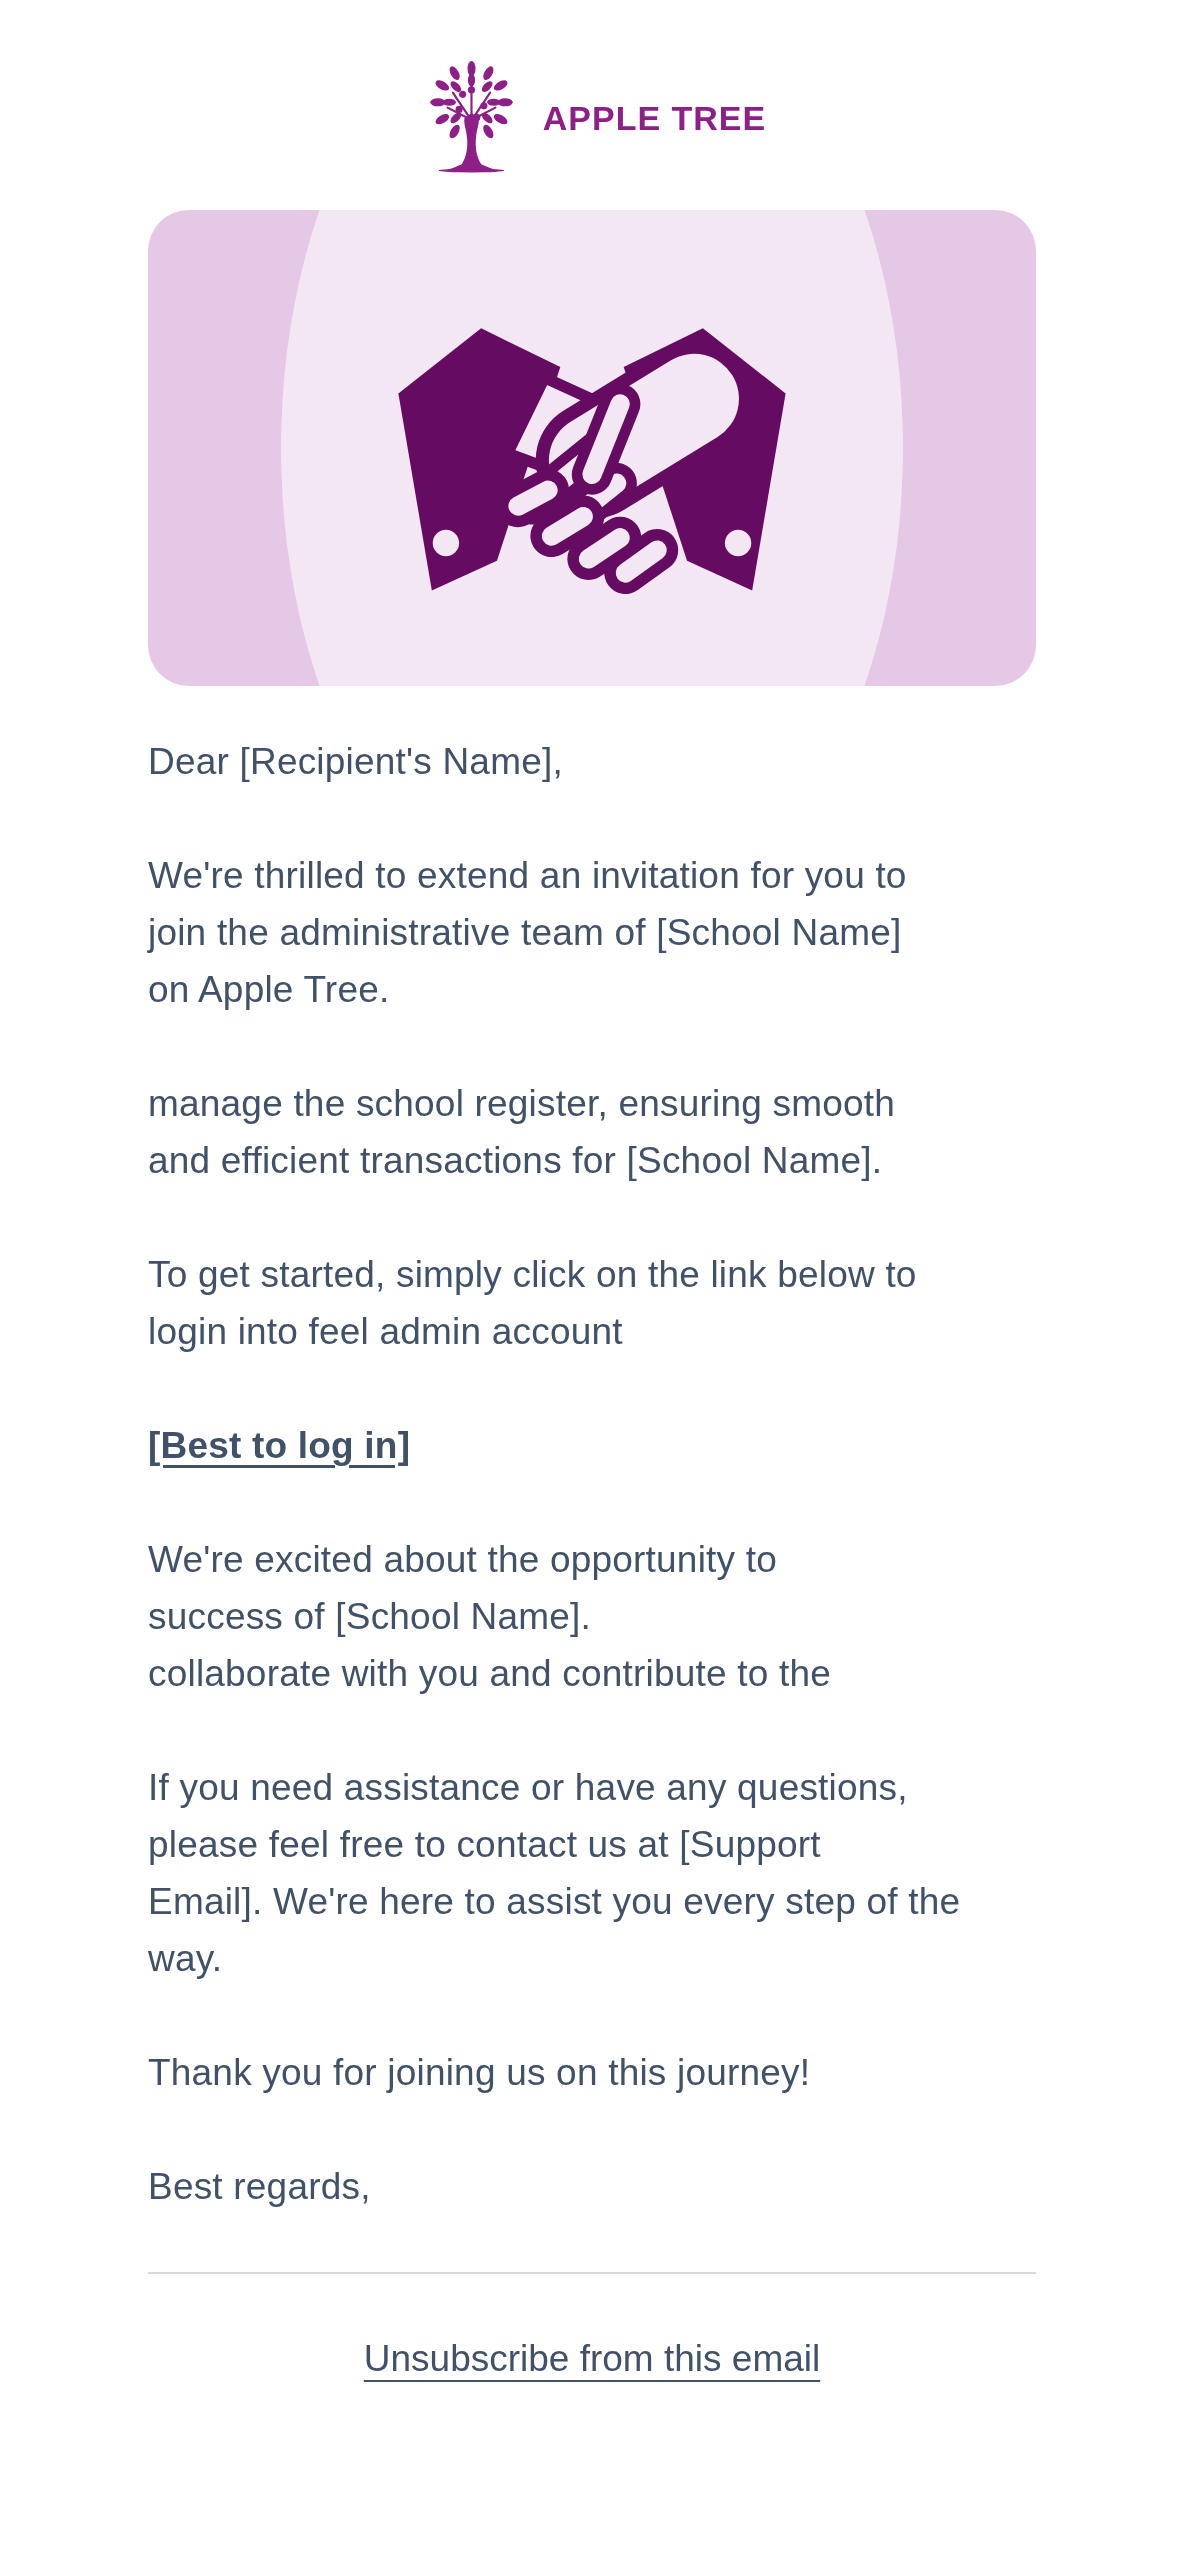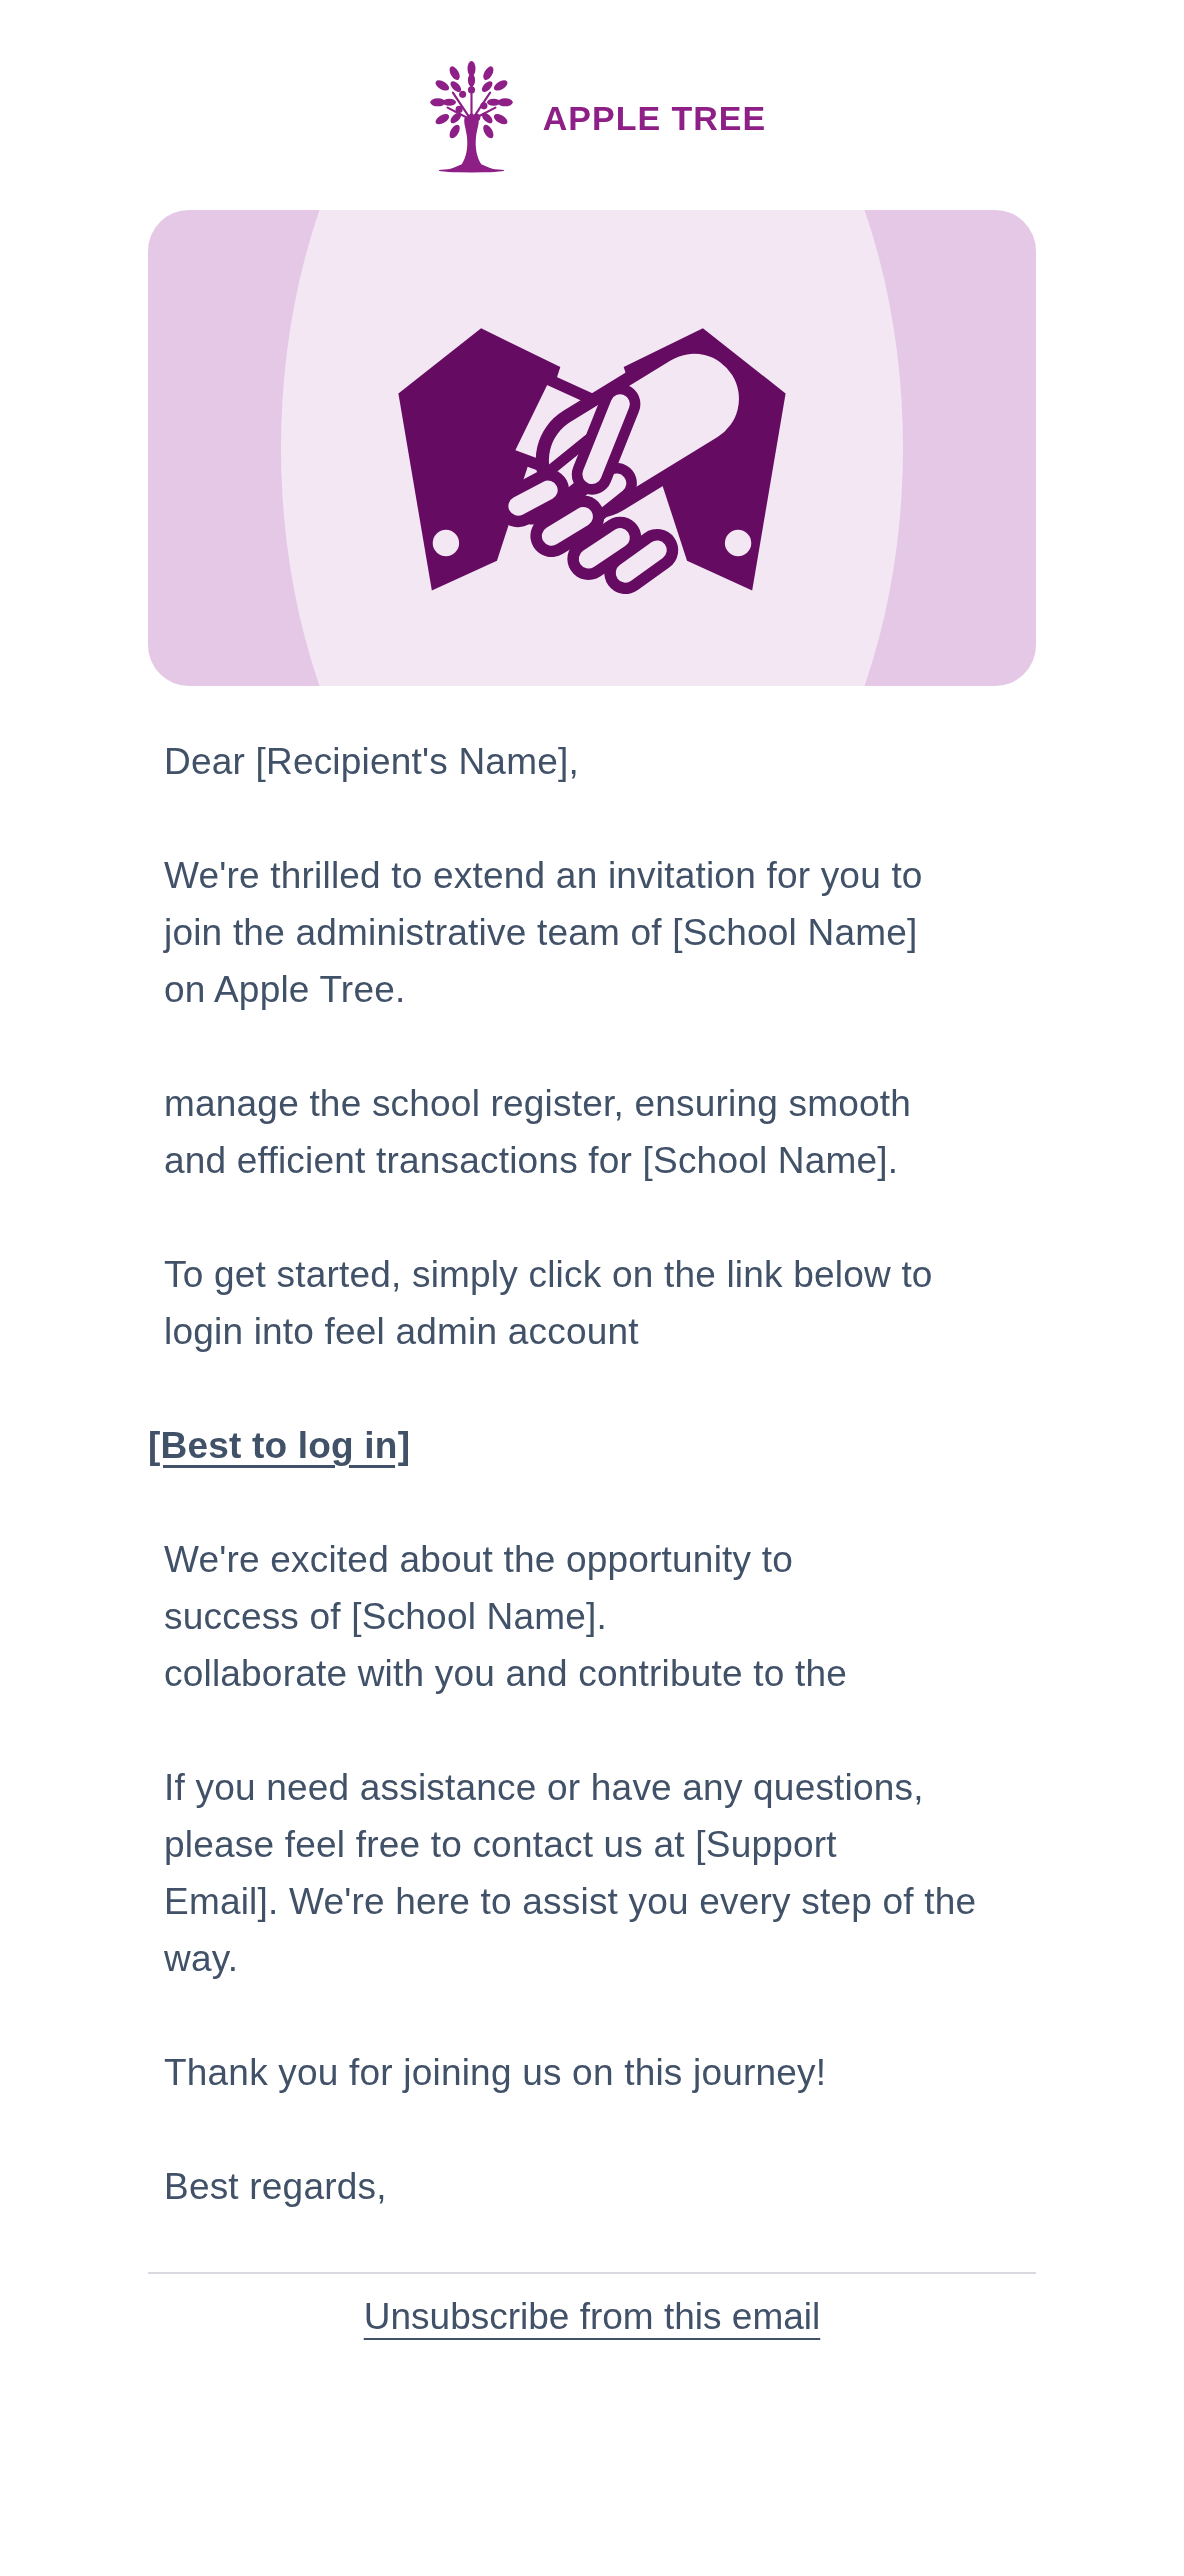--- a/index.html
+++ b/index.html
@@ -27,27 +27,27 @@
   .hero-ellipse{
     position:absolute;left:50%;top:50%;transform:translate(-50%,-50%);
     width:622px;height:987px;border-radius:50%;background:var(--hero-ellipse);
   }
   .handshake-svg{
     position:absolute;left:50%;top:50%;transform:translate(-50%,-48%);
     width:493px;height:352px;
   }
   .content{width:888px;margin:47px auto 0;color:var(--body-text);font-size:37px;line-height:57px;letter-spacing:0.2px;}
   .content p{margin:0 0 57px;}
-  .ln{display:block;margin-left:16px;}
+  .ln{display:block;}
   .login-link{
     color:inherit;font-weight:700;text-decoration:underline;
     text-underline-offset:7px;text-decoration-thickness:3px;cursor:pointer;
   }
   .divider{width:888px;margin:0 auto;border:0;border-top:2px solid var(--divider);height:0;}
-  .unsub-row{text-align:center;margin-top:22px;}
+  .unsub-row{text-align:center;margin-top:64px;}
   .unsub-link{
     color:var(--body-text);font-size:37px;text-decoration:underline;
     text-underline-offset:9px;text-decoration-thickness:2px;cursor:pointer;
   }
 </style>
 </head>
 <body>
 
 <header class="logo-row">
   <span>

